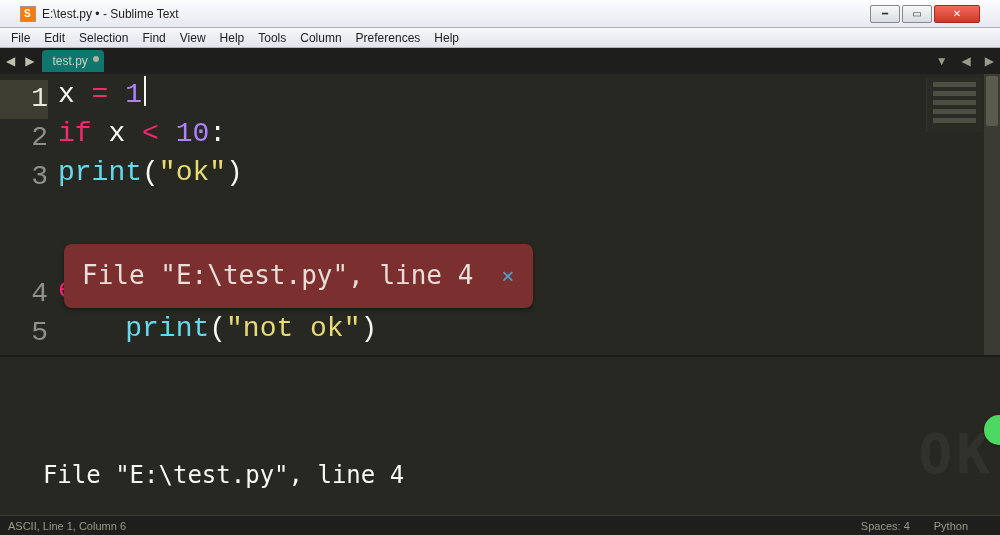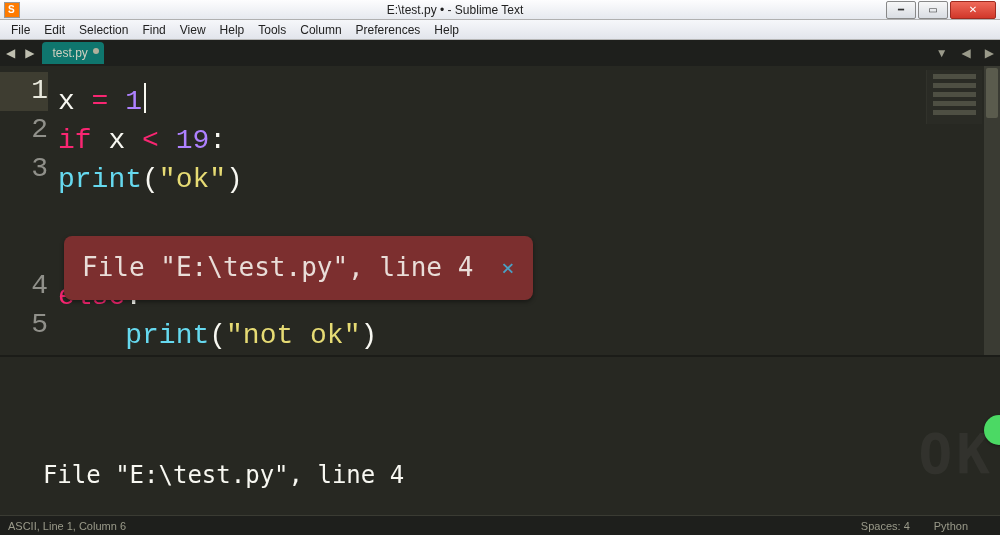--- a/index.html
+++ b/index.html
@@ -1,20 +1,20 @@
 <!DOCTYPE html>
 <html><head>
 <meta charset="utf-8">
 <style>
   * { margin: 0; padding: 0; box-sizing: border-box; }
   html, body { width: 1000px; height: 535px; overflow: hidden; font-family: "Segoe UI", Tahoma, sans-serif; }
   body { background: #272822; display: flex; flex-direction: column; }
 
   
-  .winbar { height: 20px; background: linear-gradient(#fdfdfe,#e6e9ef); border-bottom: 1px solid #b0b0b0; display: flex; align-items: center; padding: 0 4px; text-align: center; }
+  .winbar { height: 28px; background: linear-gradient(#fdfdfe,#e6e9ef); border-bottom: 1px solid #b0b0b0; display: flex; align-items: center; padding: 0 20px; }
   .winbar .appicon { width: 16px; height: 16px; background: #ff7b00; border: 1px solid #999; margin-right: 6px; position: relative; }
   .winbar .appicon::after { content: "S"; position: absolute; font: bold 10px/14px sans-serif; color: #fff; left: 3px; }
   .winbar .title { font-size: 12px; color: #222; flex: 1; }
   .winbar .ctrls { display: flex; }
   .winbar .ctrl { width: 30px; height: 18px; margin-left: 2px; border: 1px solid #888; border-radius: 2px; background: linear-gradient(#f7f7f7,#d9dde3); display: flex; align-items: center; justify-content: center; font-size: 10px; color: #333; }
   .winbar .ctrl.close { background: linear-gradient(#ef6a5a,#d1372a); color: #fff; border-color: #a02a20; width: 46px; }
 
   
   .menubar { height: 20px; background: linear-gradient(#f6f7fa,#e2e5ec); border-bottom: 1px solid #b6b6b6; display: flex; align-items: center; padding: 0 4px; font-size: 12px; color: #222; }
   .menubar span { padding: 2px 7px; }
@@ -26,21 +26,21 @@
   .tab .dirty { position: absolute; right: 5px; top: 6px; width: 6px; height: 6px; background: #b0b09c; border-radius: 50%; }
   .tabrow .rightctrls { margin-left: auto; display: flex; gap: 14px; color: #9a9a8a; font-size: 12px; }
 
   
   .editorwrap { flex: 1; position: relative; background: #272822; overflow: hidden; }
   .code { font-family: Consolas, "Courier New", monospace; font-size: 28px; line-height: 1.38; }
   .gutter { position: absolute; left: 0; top: 0; width: 58px; text-align: right; padding: 6px 10px 0 0; color: #90908a; }
   .gutter div { height: 39px; }
   .gutter .gap { height: 78px; }
   .gutter .cur { background: #3e3d31; color: #e8e8dc; }
-  .codelines { position: absolute; left: 58px; top: 17px; }
+  .codelines { position: absolute; left: 58px; top: 2px; }
   .codelines .ln { height: 39px; white-space: pre; color: #f8f8f2; }
   .t-kw { color: #f92672; }
   .t-num { color: #ae81ff; }
   .t-fn { color: #66d9ef; }
   .t-str { color: #e6db74; }
   .t-pun { color: #f8f8f2; }
   .caret { display: inline-block; width: 2px; height: 30px; background: #f8f8f0; vertical-align: -4px; margin-left: 2px; }
 
   
   .errpop { position: absolute; left: 64px; top: 170px; background: #7c2f2f; color: #e9ddd8; border-radius: 8px; padding: 14px 18px; font-family: Consolas, monospace; font-size: 26px; display: flex; align-items: center; gap: 28px; box-shadow: 0 2px 4px rgba(0,0,0,.4); }
@@ -113,21 +113,21 @@
     <div class="cur">1</div>
     <div>2</div>
     <div>3</div>
     <div class="gap"></div>
     <div>4</div>
     <div>5</div>
   </div>
 
   <div class="codelines">
     <div class="ln"><span class="t-pun">x </span><span class="t-kw">=</span><span class="t-pun"> </span><span class="t-num">1</span><span class="caret"></span></div>
-    <div class="ln"><span class="t-kw">if</span><span class="t-pun"> x </span><span class="t-kw">&lt;</span><span class="t-pun"> </span><span class="t-num">19</span><span class="t-pun">:</span></div>
+    <div class="ln"><span class="t-kw">if</span><span class="t-pun"> x </span><span class="t-kw">&lt;</span><span class="t-pun"> </span><span class="t-num">10</span><span class="t-pun">:</span></div>
     <div class="ln"><span class="t-fn">print</span><span class="t-pun">(</span><span class="t-str">"ok"</span><span class="t-pun">)</span></div>
     <div class="ln" style="height:78px"></div>
     <div class="ln"><span class="t-kw">else</span><span class="t-pun">:</span></div>
     <div class="ln"><span class="t-pun">    </span><span class="t-fn">print</span><span class="t-pun">(</span><span class="t-str">"not ok"</span><span class="t-pun">)</span></div>
   </div>
 
   <div class="errpop">
     <span>File "E:\test.py", line 4</span>
     <span class="x">×</span>
   </div>

